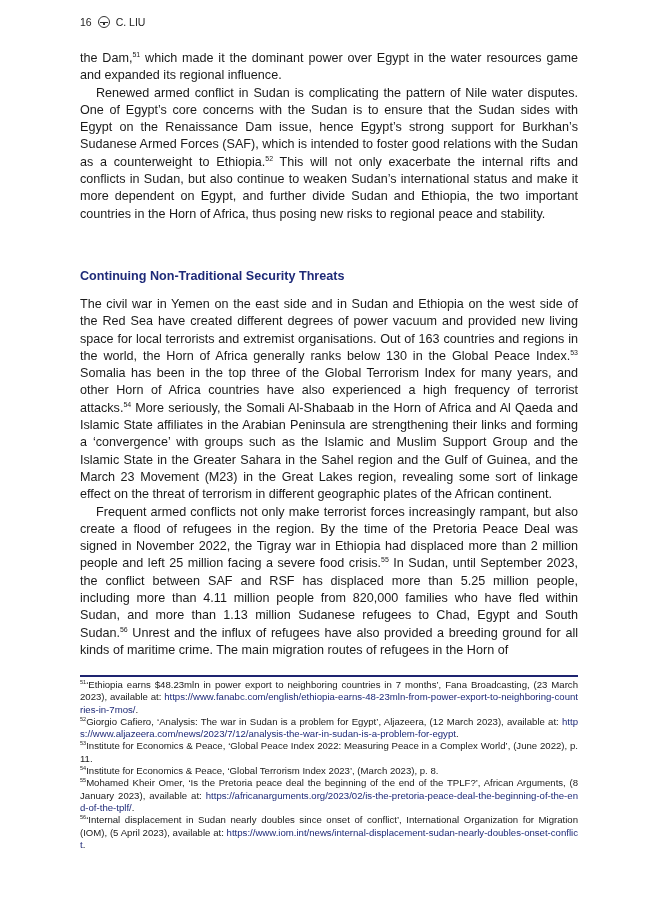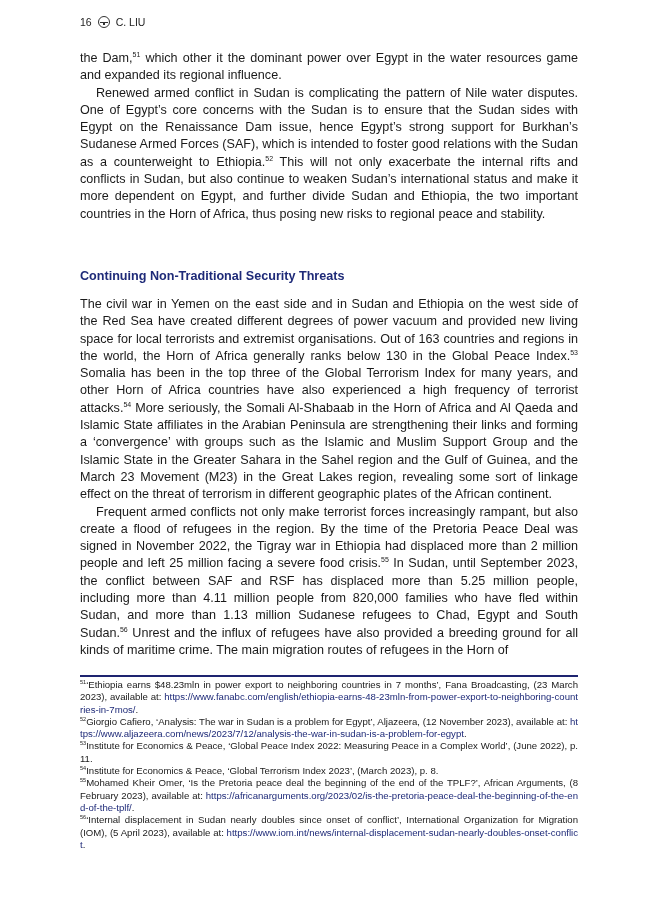--- a/index.html
+++ b/index.html
@@ -49,33 +49,33 @@
 </head>
 <body>
 
 <div class="running-head">
   <span>16</span>
   <span class="logo"></span>
   <span>C. LIU</span>
 </div>
 
 <div class="body-text" id="intro" style="top:50px;">
-    <p><span>the Dam,</span><sup>51</sup><span> which other it the dominant power over Egypt in the water resources game and expanded its regional influence.</span></p>
+    <p><span>the Dam,</span><sup>51</sup><span> which made it the dominant power over Egypt in the water resources game and expanded its regional influence.</span></p>
     <p class="indent"><span>Renewed armed conflict in Sudan is complicating the pattern of Nile water disputes. One of Egypt’s core concerns with the Sudan is to ensure that the Sudan sides with Egypt on the Renaissance Dam issue, hence Egypt’s strong support for Burkhan’s Sudanese Armed Forces (SAF), which is intended to foster good relations with the Sudan as a counterweight to Ethiopia.</span><sup>52</sup><span> This will not only exacerbate the internal rifts and conflicts in Sudan, but also continue to weaken Sudan’s international status and make it more dependent on Egypt, and further divide Sudan and Ethiopia, the two important countries in the Horn of Africa, thus posing new risks to regional peace and stability.</span></p>
   </div>
 
 <div class="heading">Continuing Non-Traditional Security Threats</div>
 
 <div class="body-text" id="section" style="top:296px;">
     <p><span>The civil war in Yemen on the east side and in Sudan and Ethiopia on the west side of the Red Sea have created different degrees of power vacuum and provided new living space for local terrorists and extremist organisations. Out of 163 countries and regions in the world, the Horn of Africa generally ranks below 130 in the Global Peace Index.</span><sup>53</sup><span> Somalia has been in the top three of the Global Terrorism Index for many years, and other Horn of Africa countries have also experienced a high frequency of terrorist attacks.</span><sup>54</sup><span> More seriously, the Somali Al-Shabaab in the Horn of Africa and Al Qaeda and Islamic State affiliates in the Arabian Peninsula are strengthening their links and forming a ‘convergence’ with groups such as the Islamic and Muslim Support Group and the Islamic State in the Greater Sahara in the Sahel region and the Gulf of Guinea, and the March 23 Movement (M23) in the Great Lakes region, revealing some sort of linkage effect on the threat of terrorism in different geographic plates of the African continent.</span></p>
     <p class="indent"><span>Frequent armed conflicts not only make terrorist forces increasingly rampant, but also create a flood of refugees in the region. By the time of the Pretoria Peace Deal was signed in November 2022, the Tigray war in Ethiopia had displaced more than 2 million people and left 25 million facing a severe food crisis.</span><sup>55</sup><span> In Sudan, until September 2023, the conflict between SAF and RSF has displaced more than 5.25 million people, including more than 4.11 million people from 820,000 families who have fled within Sudan, and more than 1.13 million Sudanese refugees to Chad, Egypt and South Sudan.</span><sup>56</sup><span> Unrest and the influx of refugees have also provided a breeding ground for all kinds of maritime crime. The main migration routes of refugees in the Horn of</span></p>
   </div>
 
 <div class="rule"></div>
 
 <div class="footnotes" id="footnotes">
     <p><sup>51</sup><span>‘Ethiopia earns $48.23mln in power export to neighboring countries in 7 months’, Fana Broadcasting, (23 March 2023), available at: </span><span class="url">https://www.fanabc.com/english/ethiopia-earns-48-23mln-from-power-export-to-neighboring-countries-in-7mos/</span><span>.</span></p>
-    <p><sup>52</sup><span>Giorgio Cafiero, ‘Analysis: The war in Sudan is a problem for Egypt’, Aljazeera, (12 November 2023), available at: </span><span class="url">https://www.aljazeera.com/news/2023/7/12/analysis-the-war-in-sudan-is-a-problem-for-egypt</span><span>.</span></p>
+    <p><sup>52</sup><span>Giorgio Cafiero, ‘Analysis: The war in Sudan is a problem for Egypt’, Aljazeera, (12 March 2023), available at: </span><span class="url">https://www.aljazeera.com/news/2023/7/12/analysis-the-war-in-sudan-is-a-problem-for-egypt</span><span>.</span></p>
     <p><sup>53</sup><span>Institute for Economics &amp; Peace, ‘Global Peace Index 2022: Measuring Peace in a Complex World’, (June 2022), p. 11.</span></p>
     <p><sup>54</sup><span>Institute for Economics &amp; Peace, ‘Global Terrorism Index 2023’, (March 2023), p. 8.</span></p>
-    <p><sup>55</sup><span>Mohamed Kheir Omer, ‘Is the Pretoria peace deal the beginning of the end of the TPLF?’, African Arguments, (8 February 2023), available at: </span><span class="url">https://africanarguments.org/2023/02/is-the-pretoria-peace-deal-the-beginning-of-the-end-of-the-tplf/</span><span>.</span></p>
+    <p><sup>55</sup><span>Mohamed Kheir Omer, ‘Is the Pretoria peace deal the beginning of the end of the TPLF?’, African Arguments, (8 January 2023), available at: </span><span class="url">https://africanarguments.org/2023/02/is-the-pretoria-peace-deal-the-beginning-of-the-end-of-the-tplf/</span><span>.</span></p>
     <p><sup>56</sup><span>‘Internal displacement in Sudan nearly doubles since onset of conflict’, International Organization for Migration (IOM), (5 April 2023), available at: </span><span class="url">https://www.iom.int/news/internal-displacement-sudan-nearly-doubles-onset-conflict</span><span>.</span></p>
   </div>
 
 </body></html>

